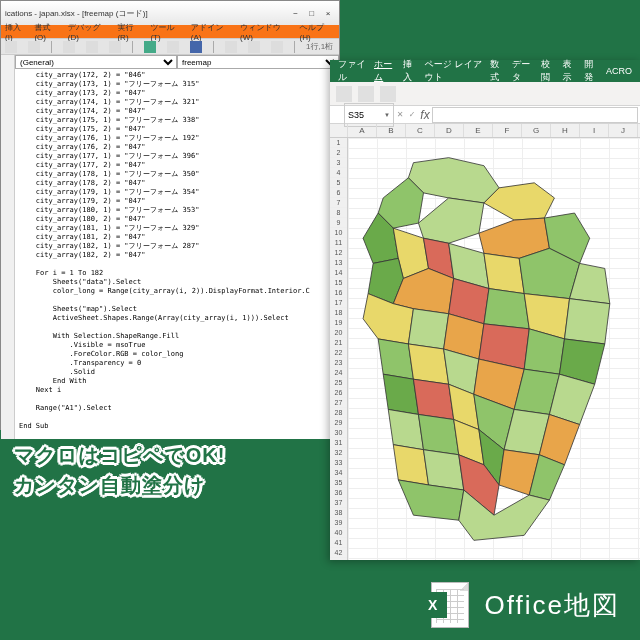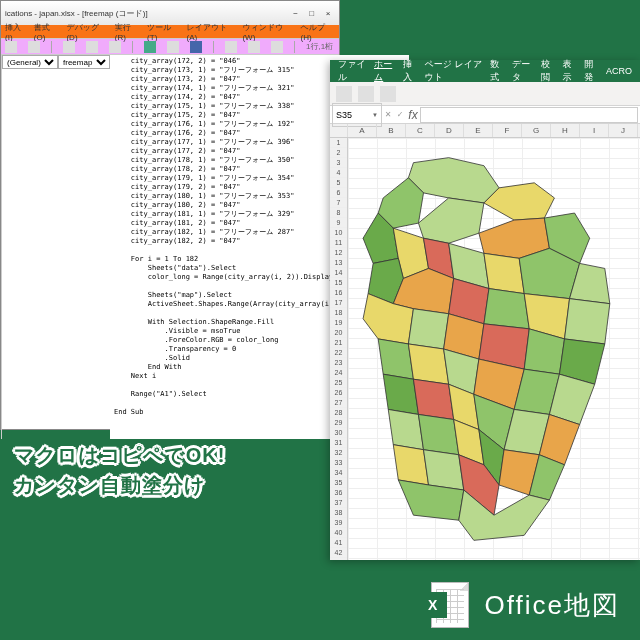--- a/index.html
+++ b/index.html
@@ -2,37 +2,37 @@
 <html><head>
 <meta charset="utf-8">
 <style>
 *{margin:0;padding:0;box-sizing:border-box;font-family:"Meiryo","MS Gothic",sans-serif}
 body{width:640px;height:640px;background:#217346;position:relative;overflow:hidden}
 .vbe{position:absolute;left:0;top:0;width:340px;height:430px;background:#fff;border:1px solid #888;font-size:8px}
 .vbe-title{background:linear-gradient(#fff,#e8e8e8);height:14px;display:flex;align-items:center;justify-content:space-between;padding:12px 4px;font-size:8px;color:#333}
 .vbe-ctrls span{display:inline-block;width:14px;text-align:center;cursor:pointer}
 .vbe-menu{background:#f97316;height:14px;display:flex;align-items:center;gap:6px;padding:0 4px;font-size:8px;color:#333;border-bottom:1px solid #ccc}
 .vbe-menu span{cursor:pointer}
-.vbe-tb{background:#f0abfc;height:16px;display:flex;align-items:center;gap:11px;padding:0 4px;border-bottom:1px solid #ccc}
+.vbe-tb{background:#e5e5e5;height:16px;display:flex;align-items:center;gap:11px;padding:0 4px;border-bottom:1px solid #ccc}
 .vbe-tb i{width:12px;height:12px;background:#ddd;display:inline-block}
 .vbe-tb .sep{width:1px;height:12px;background:#aaa}
 .vbe-tb .txt{font-size:8px;color:#666}
 .vbe-body{display:flex;height:calc(100% - 44px)}
 .vbe-side{width:14px;background:#f0f0f0;border-right:1px solid #ccc}
-.vbe-code{flex:1;display:flex;}
+.vbe-code{flex:1;display:flex;flex-direction:column}
 .vbe-drops{display:flex;height:14px;border-bottom:1px solid #ccc}
 .vbe-drops select{flex:1;font-size:8px;border:1px solid #aaa;background:#fff;height:14px}
 .code{flex:1;background:#fff;padding:2px 4px;font-family:Consolas,monospace;font-size:7px;line-height:9px;color:#000;white-space:pre;overflow:hidden}
 .excel{position:absolute;right:0;top:60px;width:310px;height:500px;background:#ef4444;box-shadow:-2px 2px 8px rgba(0,0,0,.3)}
 .ribbon{background:#217346;height:22px;display:flex;align-items:center;gap:8px;padding:0 8px;font-size:9px;color:#fff}
 .ribbon span{cursor:pointer}
 .ribbon-body{background:#f3f2f1;height:24px;border-bottom:1px solid #d4d4d4;display:flex;align-items:center;padding:0 6px;gap:6px}
 .ribbon-body i{width:16px;height:16px;background:#e0e0e0}
 .namebox-row{height:18px;display:flex;align-items:center;border-bottom:1px solid #d4d4d4;background:#fff}
-.namebox{width:50px;height:24px;border:1px solid #ccc;font-size:9px;padding:0 3px;display:flex;align-items:center;margin-left:2px}
+.namebox{width:50px;height:24px;border:1px solid #ccc;font-size:9px;padding:0 3px;display:flex;align-items:center;margin-left:14px}
 .namebox::after{content:"▼";font-size:6px;margin-left:auto;color:#666}
 .fx{width:14px;text-align:center;font-size:12px;color:#666;font-style:italic}
 .fxbar{flex:1;height:16px;border:1px solid #ccc;margin-right:2px}
 .colhdr{height:14px;display:flex;background:#f0f0f0;border-bottom:1px solid #ccc;font-size:8px;color:#555}
 .colhdr div{border-right:1px solid #ddd;text-align:center;line-height:14px}
 .corner{width:18px}
 .col{width:29px}
 .sheet{position:relative;height:calc(100% - 78px);display:flex}
 .rowhdr{width:18px;background:#f0f0f0;border-right:1px solid #ccc;font-size:7px;color:#555}
 .rowhdr div{height:10px;text-align:center;line-height:10px;border-bottom:1px solid #eee}
@@ -60,21 +60,21 @@
       <span>□</span>
       <span>×</span>
     </span>
   </div>
   <div class="vbe-menu">
     <span>挿入(I)</span>
     <span>書式(O)</span>
     <span>デバッグ(D)</span>
     <span>実行(R)</span>
     <span>ツール(T)</span>
-    <span>レイアウト(A)</span>
+    <span>アドイン(A)</span>
     <span>ウィンドウ(W)</span>
     <span>ヘルプ(H)</span>
   </div>
   <div class="vbe-tb">
     <i></i>
       <i></i>
     <span class="sep"></span>
     <i></i>
       <i></i>
       <i></i>

